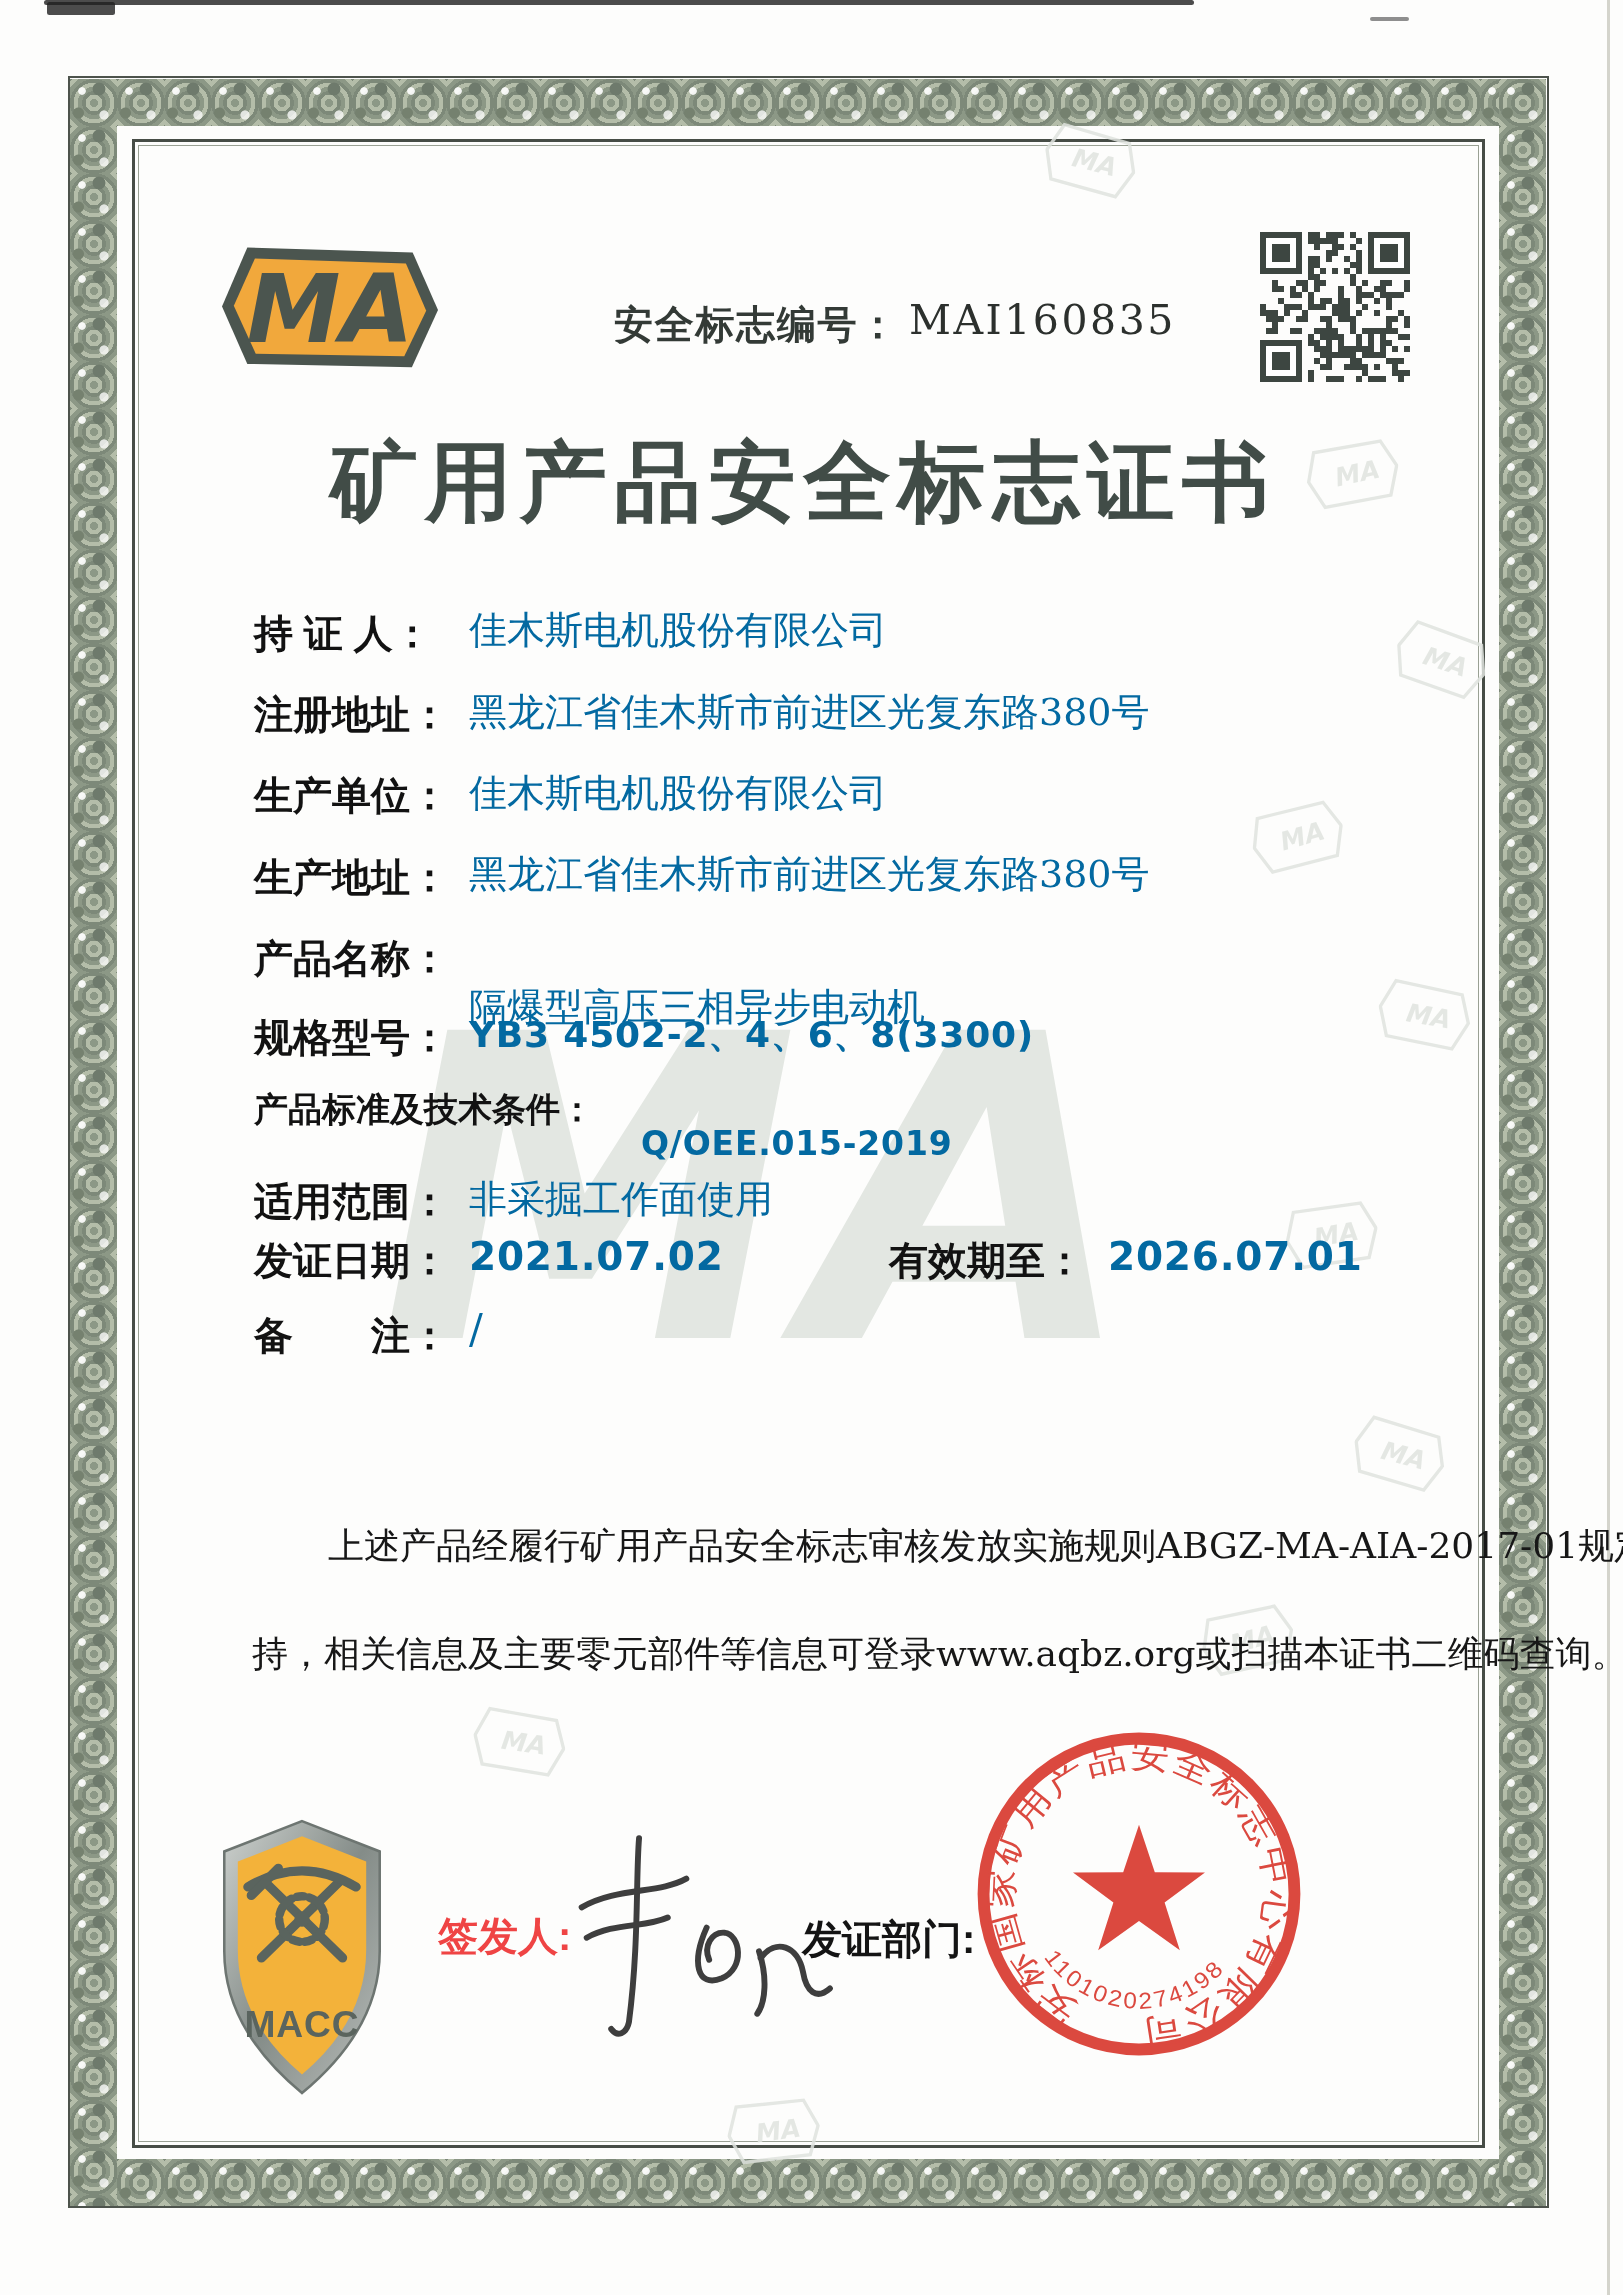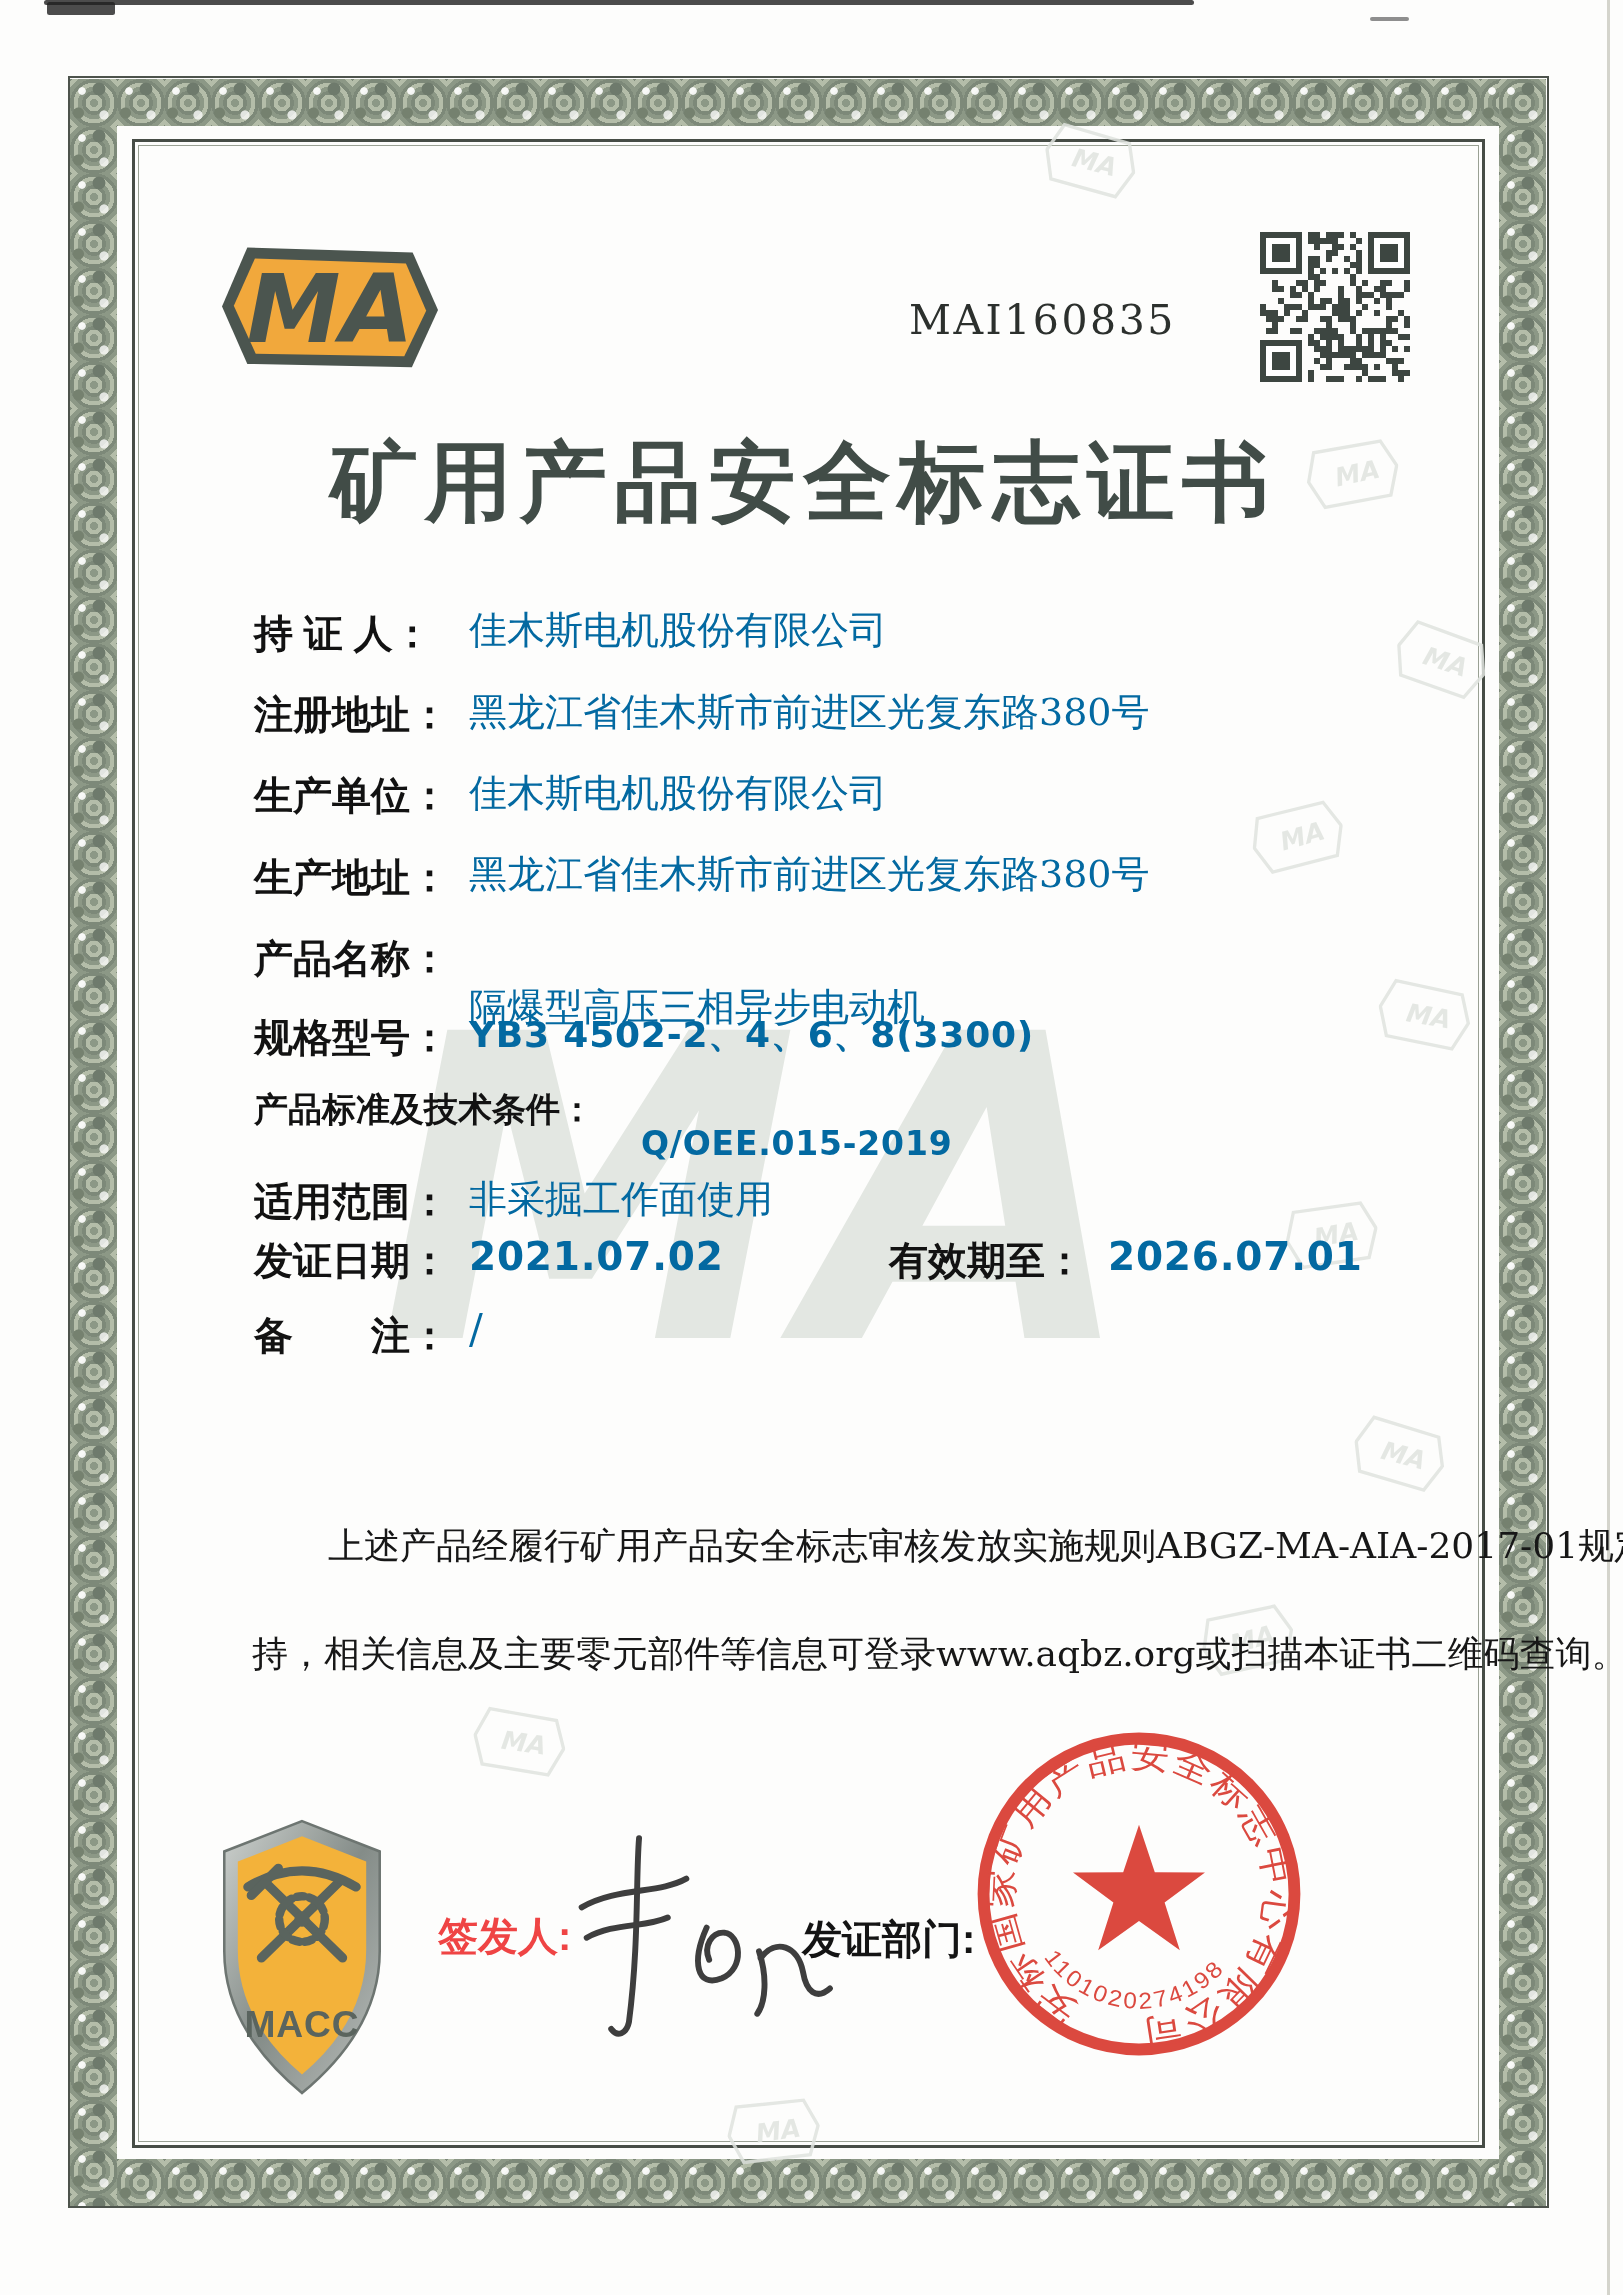--- a/index.html
+++ b/index.html
@@ -143,20 +143,21 @@
   <div class="scan-edge-line" style="left:1607px;top:0;width:2.5px;height:2295px;"></div>
 
   <div class="ma-logo">
     <svg width="216" height="135" viewBox="0 0 256 160">
       <polygon points="0,80 30,10 226,16 256,84 225,152 30,148" fill="#4b554f"></polygon>
       <polygon points="14,79 39,23 218,29 242,85 216,139 40,136" fill="#f1a83c"></polygon>
       <text x="128" y="122" text-anchor="middle" font-family="DejaVu Sans, sans-serif" font-weight="bold" font-style="italic" font-size="112" fill="#4b554f">MA</text>
     </svg>
   </div>
 
+  <div class="certno-label">安全标志编号：</div>
   <div class="certno-value">MAI160835</div>
 
   <div class="qr">
     <svg width="150" height="150" viewBox="0 0 175 175">
         <g id="qr-modules" fill="#3d4641">
           <rect x="0" y="84" width="7" height="7"></rect>
           <rect x="0" y="91" width="7" height="7"></rect>
           <rect x="7" y="91" width="7" height="7"></rect>
           <rect x="7" y="98" width="7" height="7"></rect>
           <rect x="7" y="112" width="7" height="7"></rect>

